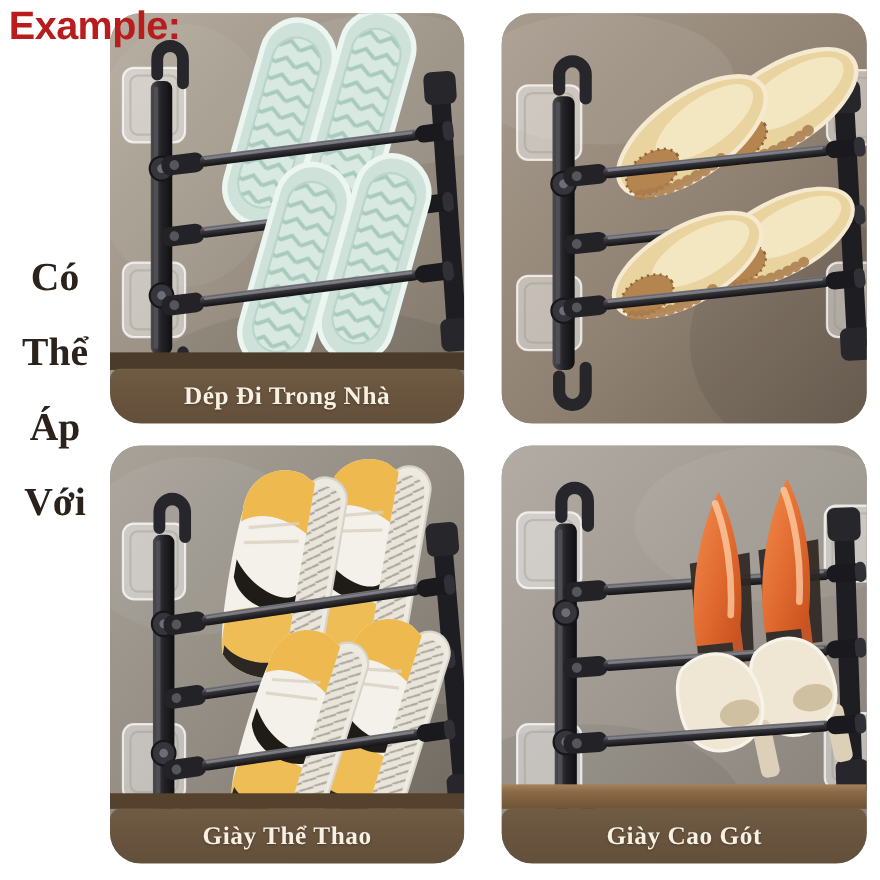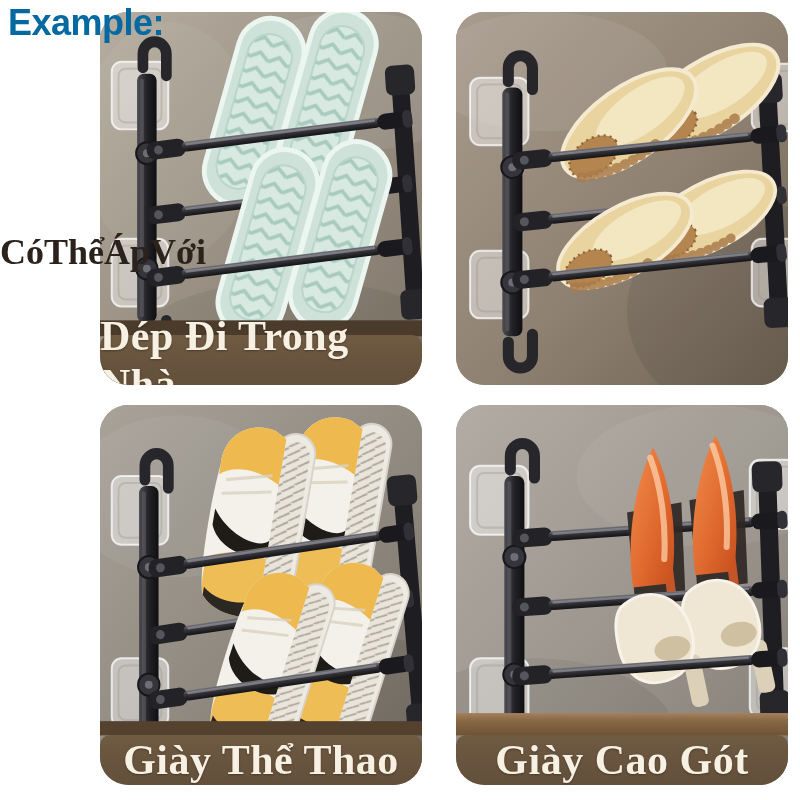--- a/index.html
+++ b/index.html
@@ -3,44 +3,44 @@
 <meta charset="utf-8">
 <style>
   html,body{margin:0;padding:0;}
   body{
     width:800px;height:800px;background:#ffffff;position:relative;
     font-family:"Liberation Sans",sans-serif;overflow:hidden;
   }
   .canvas{position:absolute;inset:0;width:800px;height:800px;background:#ffffff;}
   .example{
     position:absolute;top:2px;left:8px;font-size:36px;font-weight:800;
-    color:#0369a1;font-family:"Liberation Sans",sans-serif;letter-spacing:-0.5px;
+    color:#b91c1c;font-family:"Liberation Sans",sans-serif;letter-spacing:-0.5px;
     z-index:5;
   }
   .side-caption{
     position:absolute;left:0;top:234px;width:100px;
-    display:flex;flex-direction:row;align-items:center;
+    display:flex;flex-direction:column;align-items:center;gap:32px;
     font-family:"Liberation Serif",serif;font-weight:700;font-size:36px;
     color:#2a221b;line-height:1;z-index:5;
   }
   .tile{
     position:absolute;margin:0;overflow:hidden;border-radius:28px;background:#9a9288;
   }
   #tile-0{left:100px;top:12px;width:322px;height:373px;}
   #tile-1{left:456px;top:12px;width:332px;height:373px;}
   #tile-2{left:100px;top:405px;width:322px;height:380px;text-align:right;}
   #tile-3{left:456px;top:405px;width:332px;height:380px;}
   .tile svg.photo{position:absolute;inset:0;width:100%;height:100%;display:block;}
   .banner{
     position:absolute;left:0;right:0;bottom:0;height:50px;
     border-radius:10px 10px 28px 28px;
     background:linear-gradient(180deg,#74604596 , #6b5640 30%, #63503a);
     background-color:#6b5640;
     display:flex;align-items:center;justify-content:center;
-    font-family:"Liberation Serif",serif;font-weight:700;font-size:42px;
+    font-family:"Liberation Serif",serif;font-weight:700;font-size:23px;
     color:#f7f1e4;text-shadow:0 1px 2px rgba(40,25,10,.45);
     letter-spacing:0.5px;
   }
   .defs-holder{position:absolute;width:0;height:0;overflow:hidden;}
 </style>
 </head>
 <body>
 
 <div class="defs-holder">
 <svg width="0" height="0" aria-hidden="true">

